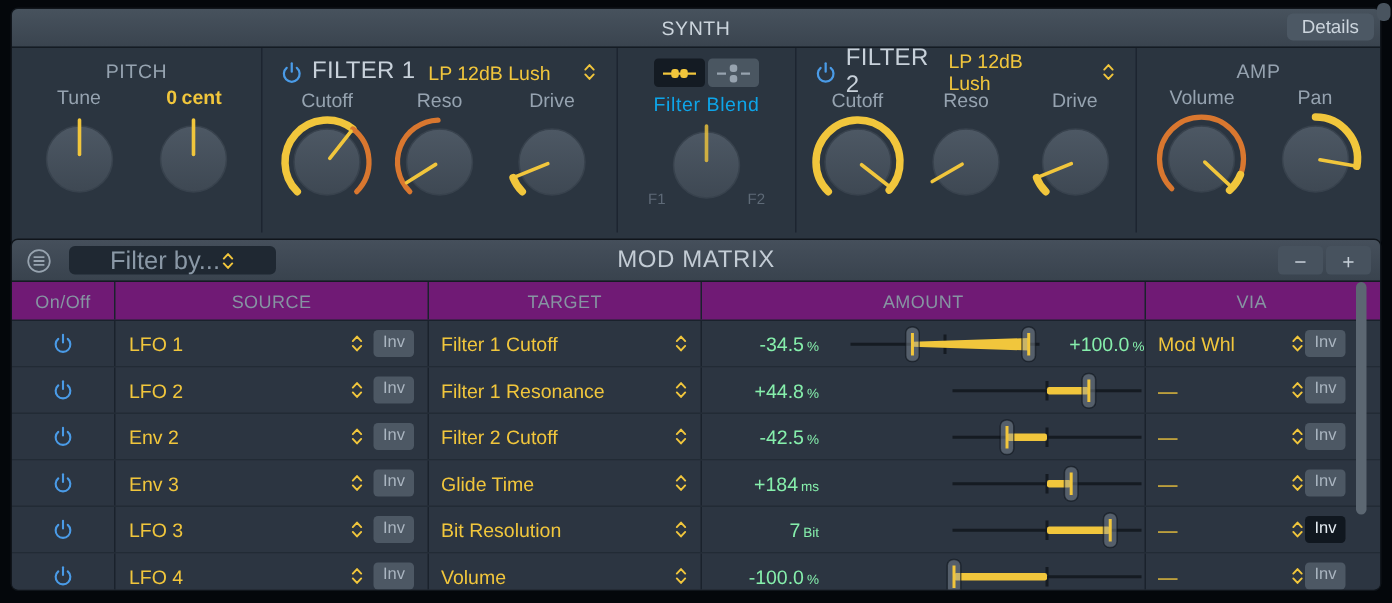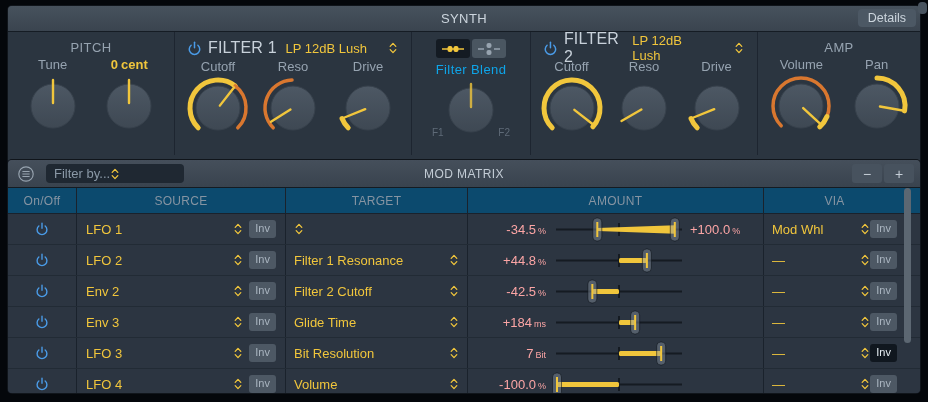--- a/index.html
+++ b/index.html
@@ -39,45 +39,45 @@
   .blend-toggle{display:flex;justify-content:center;gap:2px;margin-top:7px;}
   .tgl{width:34px;height:19px;border-radius:3px;background:#4a5661;display:flex;align-items:center;justify-content:center;}
   .tgl.active{background:#141b23;}
   .blend-knob{position:relative;width:64px;margin:0 auto;}
   .blend-minmax{position:absolute;bottom:7px;font-size:10px;color:#5e6a77;}
   .blend-minmax.f1{left:-7px;} .blend-minmax.f2{right:-7px;}
 
   
   .mm-bar{height:27px;background:linear-gradient(#454f5b,#39434e);display:flex;align-items:center;
           position:relative;border-bottom:1px solid #141b22;}
-  .mm-title{position:absolute;left:0;right:0;text-align:center;color:#c3ccd5;font-size:12px;letter-spacing:.4px;}
+  .mm-title{position:absolute;left:0;right:0;text-align:center;color:#c3ccd5;font-size:16px;letter-spacing:.4px;}
   .burger{margin-left:9px;z-index:1;display:flex;}
   .filter-by{margin-left:11px;z-index:1;background:#1f2832;border-radius:4px;height:19px;width:122px;
-             display:flex;align-items:center;padding:0 8px;color:#8a98a6;font-size:13px;justify-content:flex-start;}
+             display:flex;align-items:center;padding:0 8px;color:#8a98a6;font-size:17px;justify-content:center;}
   .pm-group{position:absolute;right:6px;top:4px;display:flex;gap:2px;z-index:1;}
   .pm-btn{width:30px;height:19px;background:#47525e;border-radius:3px;color:#c6cfd8;display:flex;
           align-items:center;justify-content:center;font-size:14px;}
 
   
   .mm-header,.mm-row{display:grid;grid-template-columns:69px 209px 182px 296px 141px 15px;align-items:stretch;}
-  .mm-header{height:25px;background:#0c4a6e;border-bottom:1px solid #1a222c;color:#8694a2;font-size:12px;}
+  .mm-header{height:25px;background:#701a75;border-bottom:1px solid #1a222c;color:#8694a2;font-size:12px;}
   .hcell{display:flex;align-items:center;justify-content:center;letter-spacing:.3px;}
   .bdr{border-right:1px solid #1a222c;}
   .mm-row{height:30px;background:#2c3541;border-bottom:1px solid #222b35;}
-  .cell{display:flex;align-items:center;min-width:0;}
+  .cell{display:flex;align-items:center;min-width:0;justify-content:space-between;}
   .c-onoff{justify-content:center;}
   .c-source{padding:0 9px;gap:6px;}
   .c-target{padding:0 8px;gap:4px;}
   .c-amount{padding-left:6px;}
   .c-via{padding:0 8px;gap:0;}
   .yellow{color:#f1c63c;}
   .name{font-size:13px;white-space:nowrap;overflow:hidden;flex:1;}
   .inv-btn{background:#4d5864;color:#aab5c0;font-size:11px;border-radius:3px;padding:2px 6px;line-height:1.2;flex:none;}
   .inv-btn.active{background:#10171f;color:#e6edf3;}
-  .amt{width:72px;text-align:right;color:#fca5a5;font-size:13px;white-space:nowrap;flex:none;}
+  .amt{width:72px;text-align:right;color:#86efac;font-size:13px;white-space:nowrap;flex:none;}
   .amt .unit{font-size:9px;margin-left:2px;}
   .slider-host{margin-left:8px;flex:none;display:flex;align-items:center;}
   .via-amt{width:auto;margin-left:6px;text-align:left;}
 
   .scrollbar{position:absolute;right:9px;top:28px;width:7px;height:155px;background:#5c6772;border-radius:4px;}
   #win-scroll{position:absolute;right:1px;top:2px;width:9px;height:12px;background:#49545f;border-radius:4px;}
 </style>
 </head>
 <body>
 
@@ -300,20 +300,21 @@
       </svg>
     </div>
     <div class="cell c-source bdr">
       <span class="yellow name">LFO 1</span>
       <svg width="10" height="16" viewBox="0 0 12 20">
         <path d="M2.5 8 L6 4.2 L9.5 8 M2.5 12 L6 15.8 L9.5 12" fill="none" stroke="#f1c63c" stroke-width="1.6" stroke-linecap="round" stroke-linejoin="round"></path>
       </svg>
       <span class="inv-btn">Inv</span>
     </div>
     <div class="cell c-target bdr">
+      <span class="yellow name">Filter 1 Cutoff</span>
       <svg width="10" height="16" viewBox="0 0 12 20">
         <path d="M2.5 8 L6 4.2 L9.5 8 M2.5 12 L6 15.8 L9.5 12" fill="none" stroke="#f1c63c" stroke-width="1.6" stroke-linecap="round" stroke-linejoin="round"></path>
       </svg>
     </div>
     <div class="cell c-amount bdr">
       <span class="amt"><span>-34.5</span><span class="unit">%</span></span>
       <span class="slider-host">
             <svg width="130" height="30" viewBox="0 0 130 30" style="overflow:visible">
               <line x1="2" y1="15.5" x2="128" y2="15.5" stroke="#151b22" stroke-width="2"></line>
               <line x1="65" y1="9" x2="65" y2="22" stroke="#151b22" stroke-width="2"></line>

